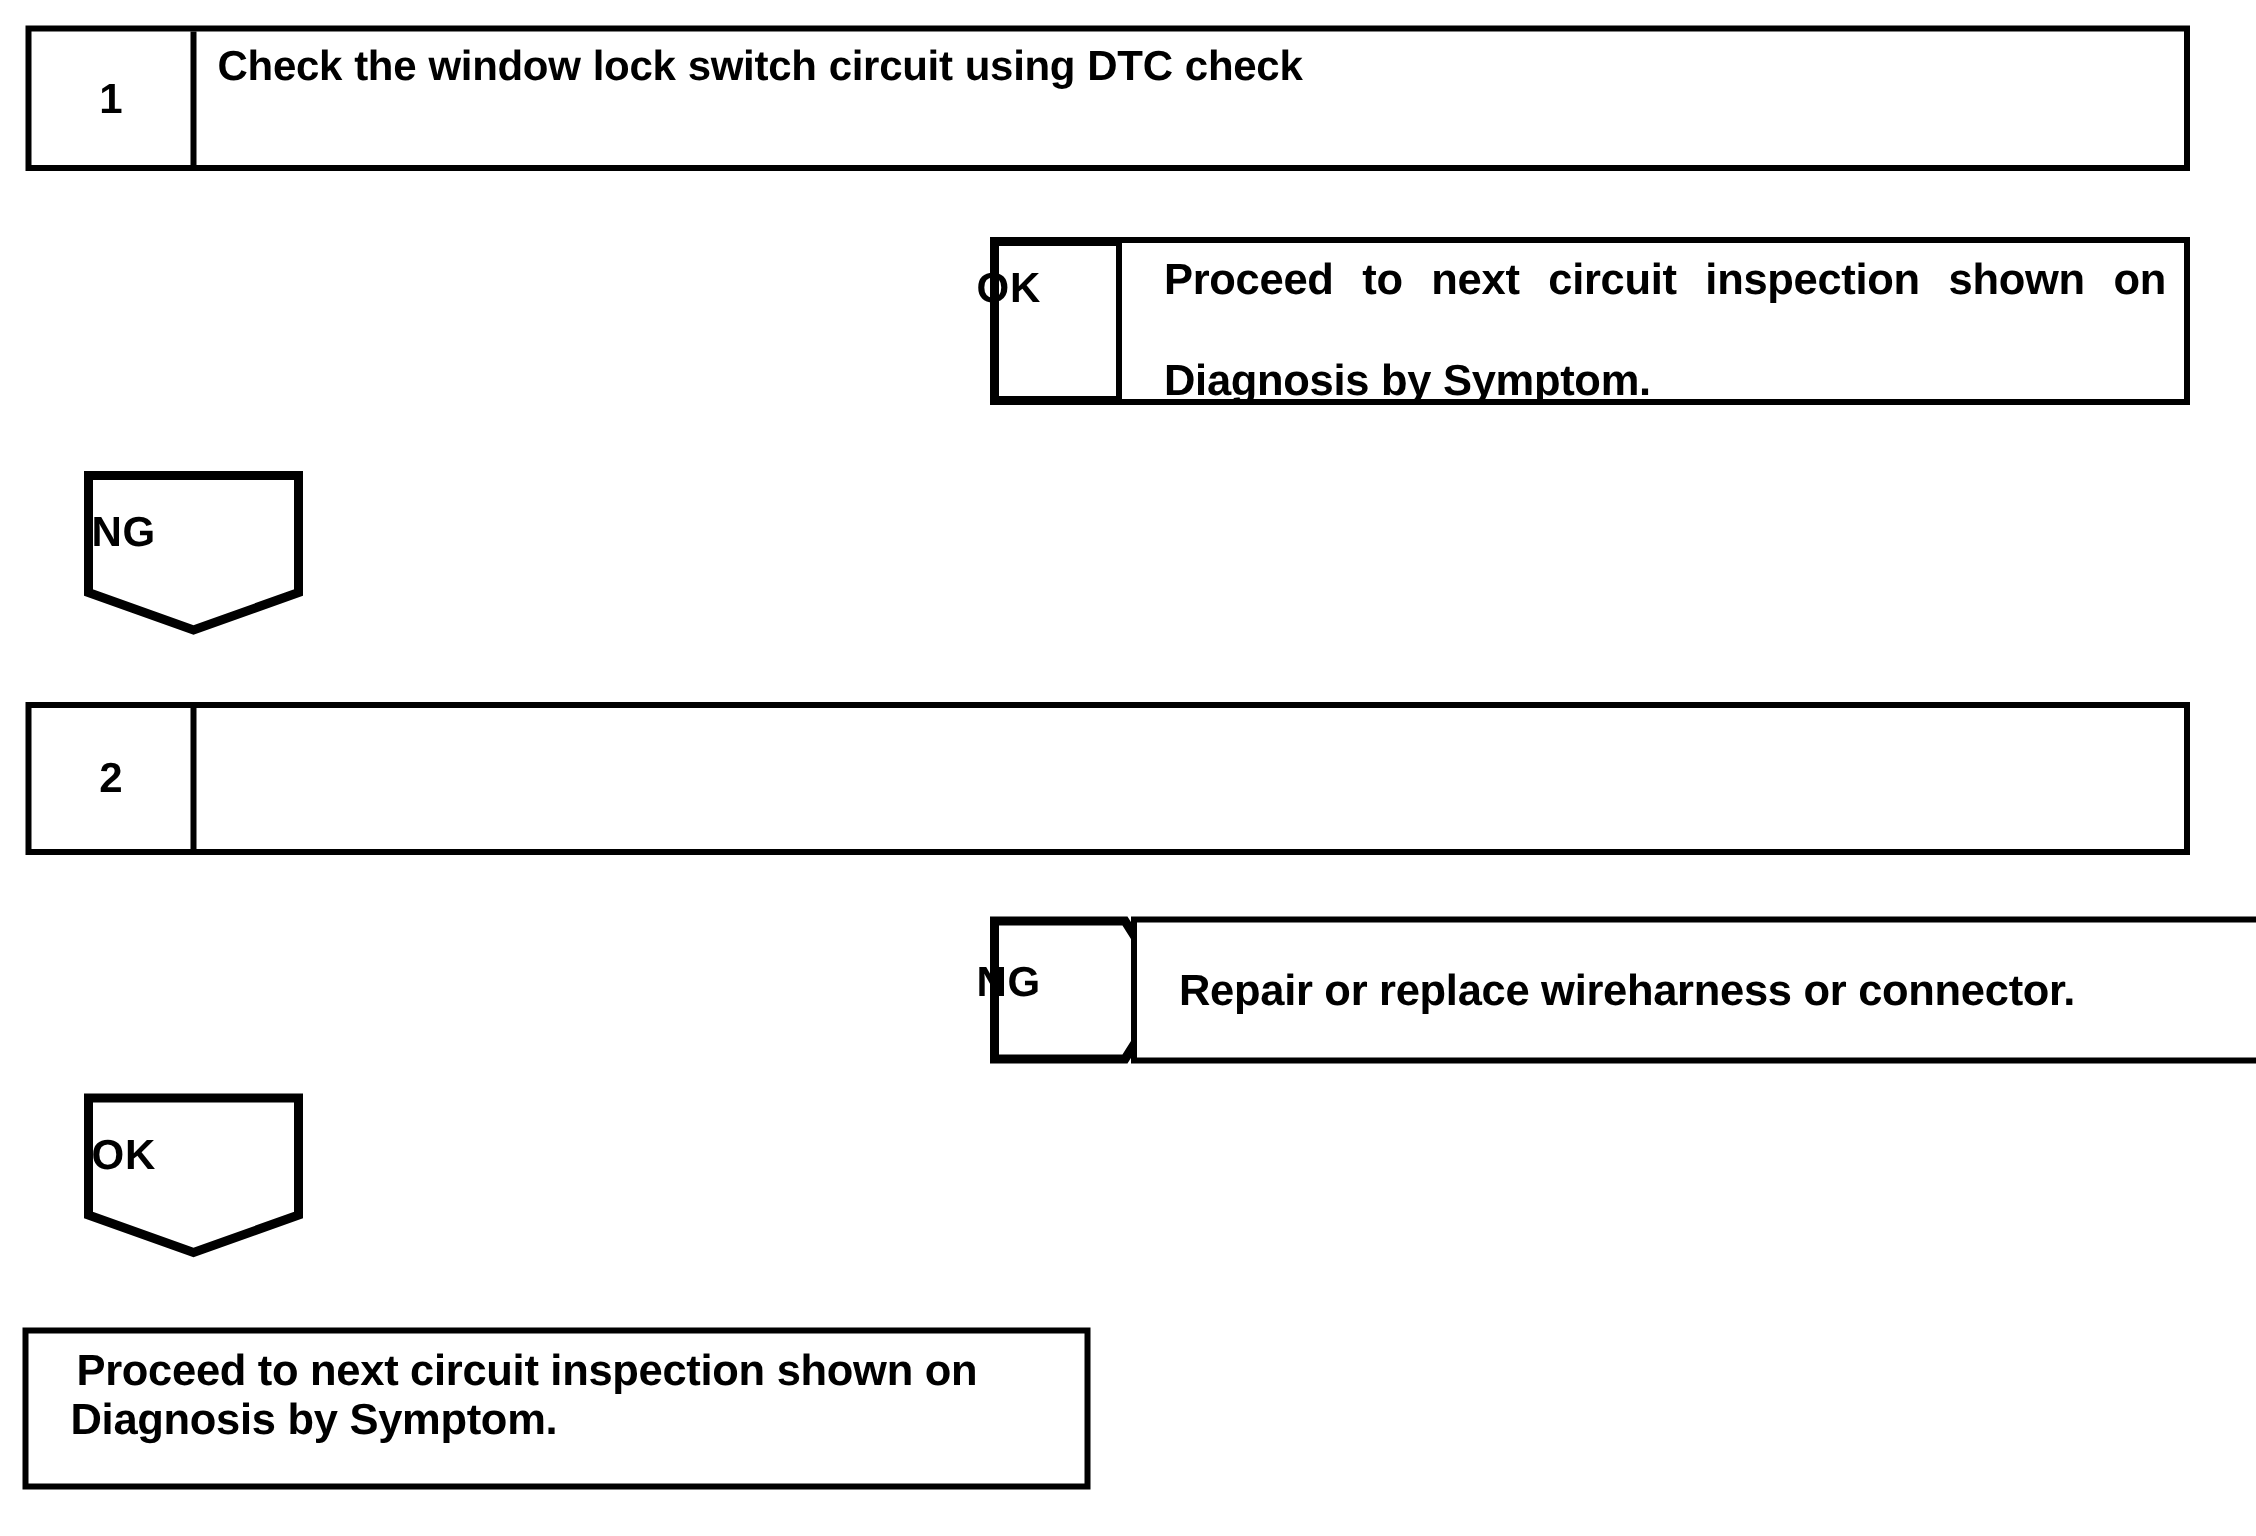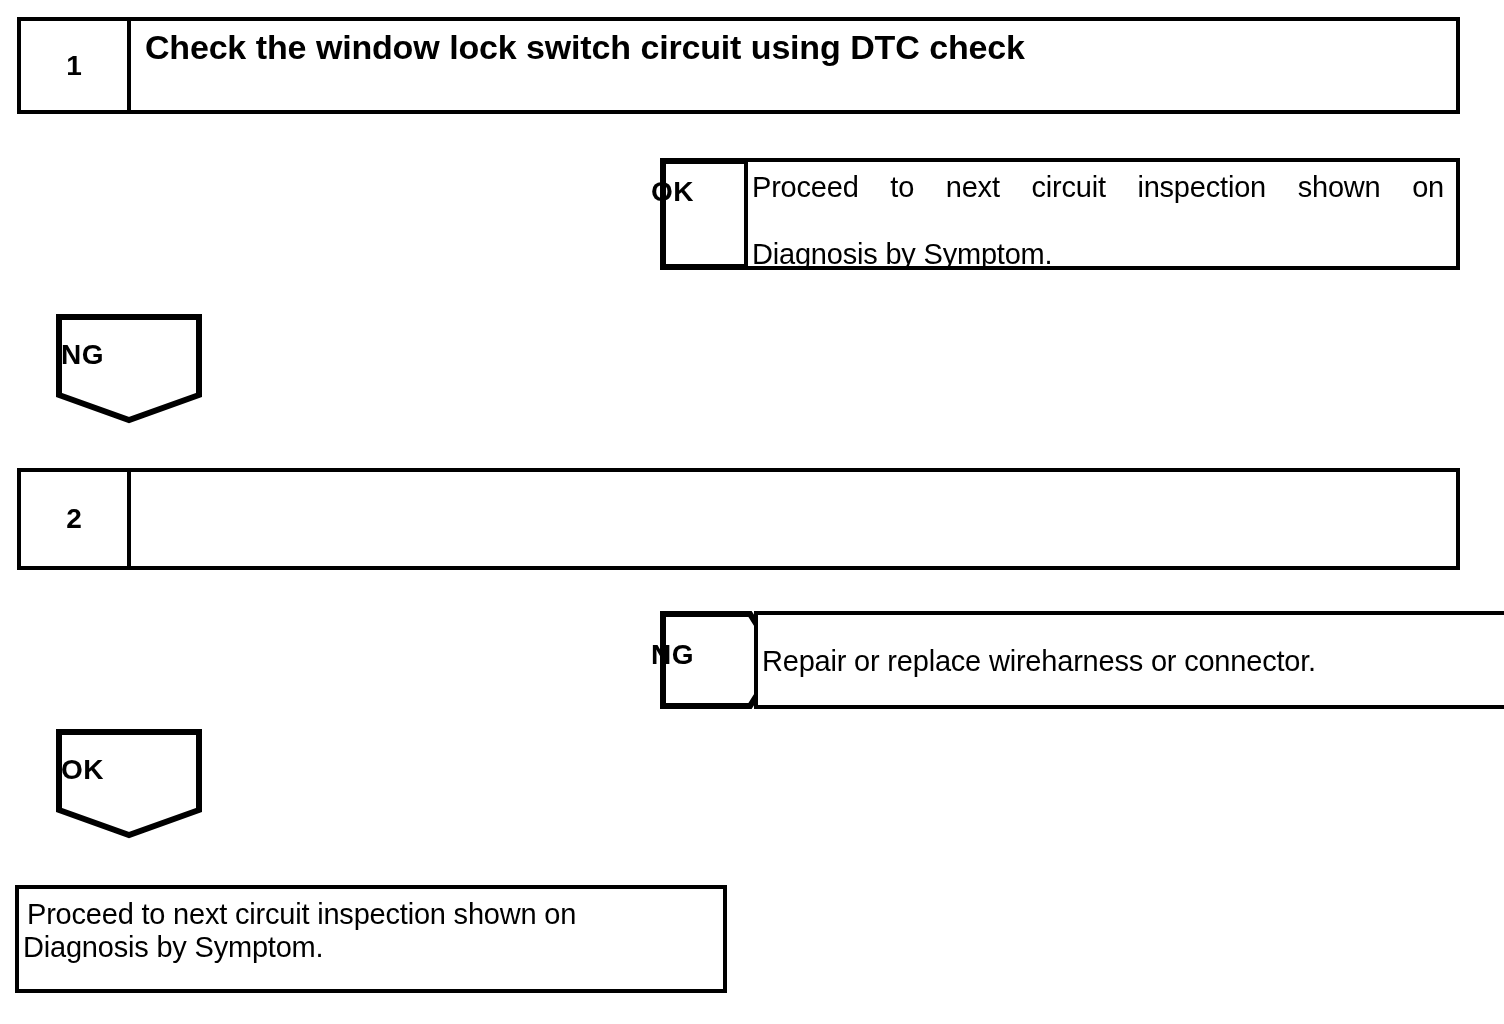--- a/index.html
+++ b/index.html
@@ -37,36 +37,36 @@
     display: flex;
     align-items: center;
     justify-content: center;
     font-size: 28px;
     font-weight: bold;
     line-height: 1;
   }
   .step-text {
     flex: 1 1 auto;
     padding: 8px 12px 4px 14px;
-    font-size: 34px;
+    font-size: 28px;
     font-weight: bold;
     line-height: 1.08;
     letter-spacing: -0.2px;
     word-spacing: 0.5px;
   }
 
   
   .result-box {
     position: absolute;
     box-sizing: border-box;
     border: 4px solid #000;
     background: #fff;
-    padding: 9px 12px 0 4px;
+    padding: 9px 12px 0 28px;
     font-size: 29px;
-    font-weight: normal;
+    font-weight: bold;
     line-height: 1.15;
     letter-spacing: -0.2px;
   }
   .result-box .just-line {
     display: block;
     text-align: justify;
   }
   .result-box .just-line::after {
     content: "";
     display: inline-block;

